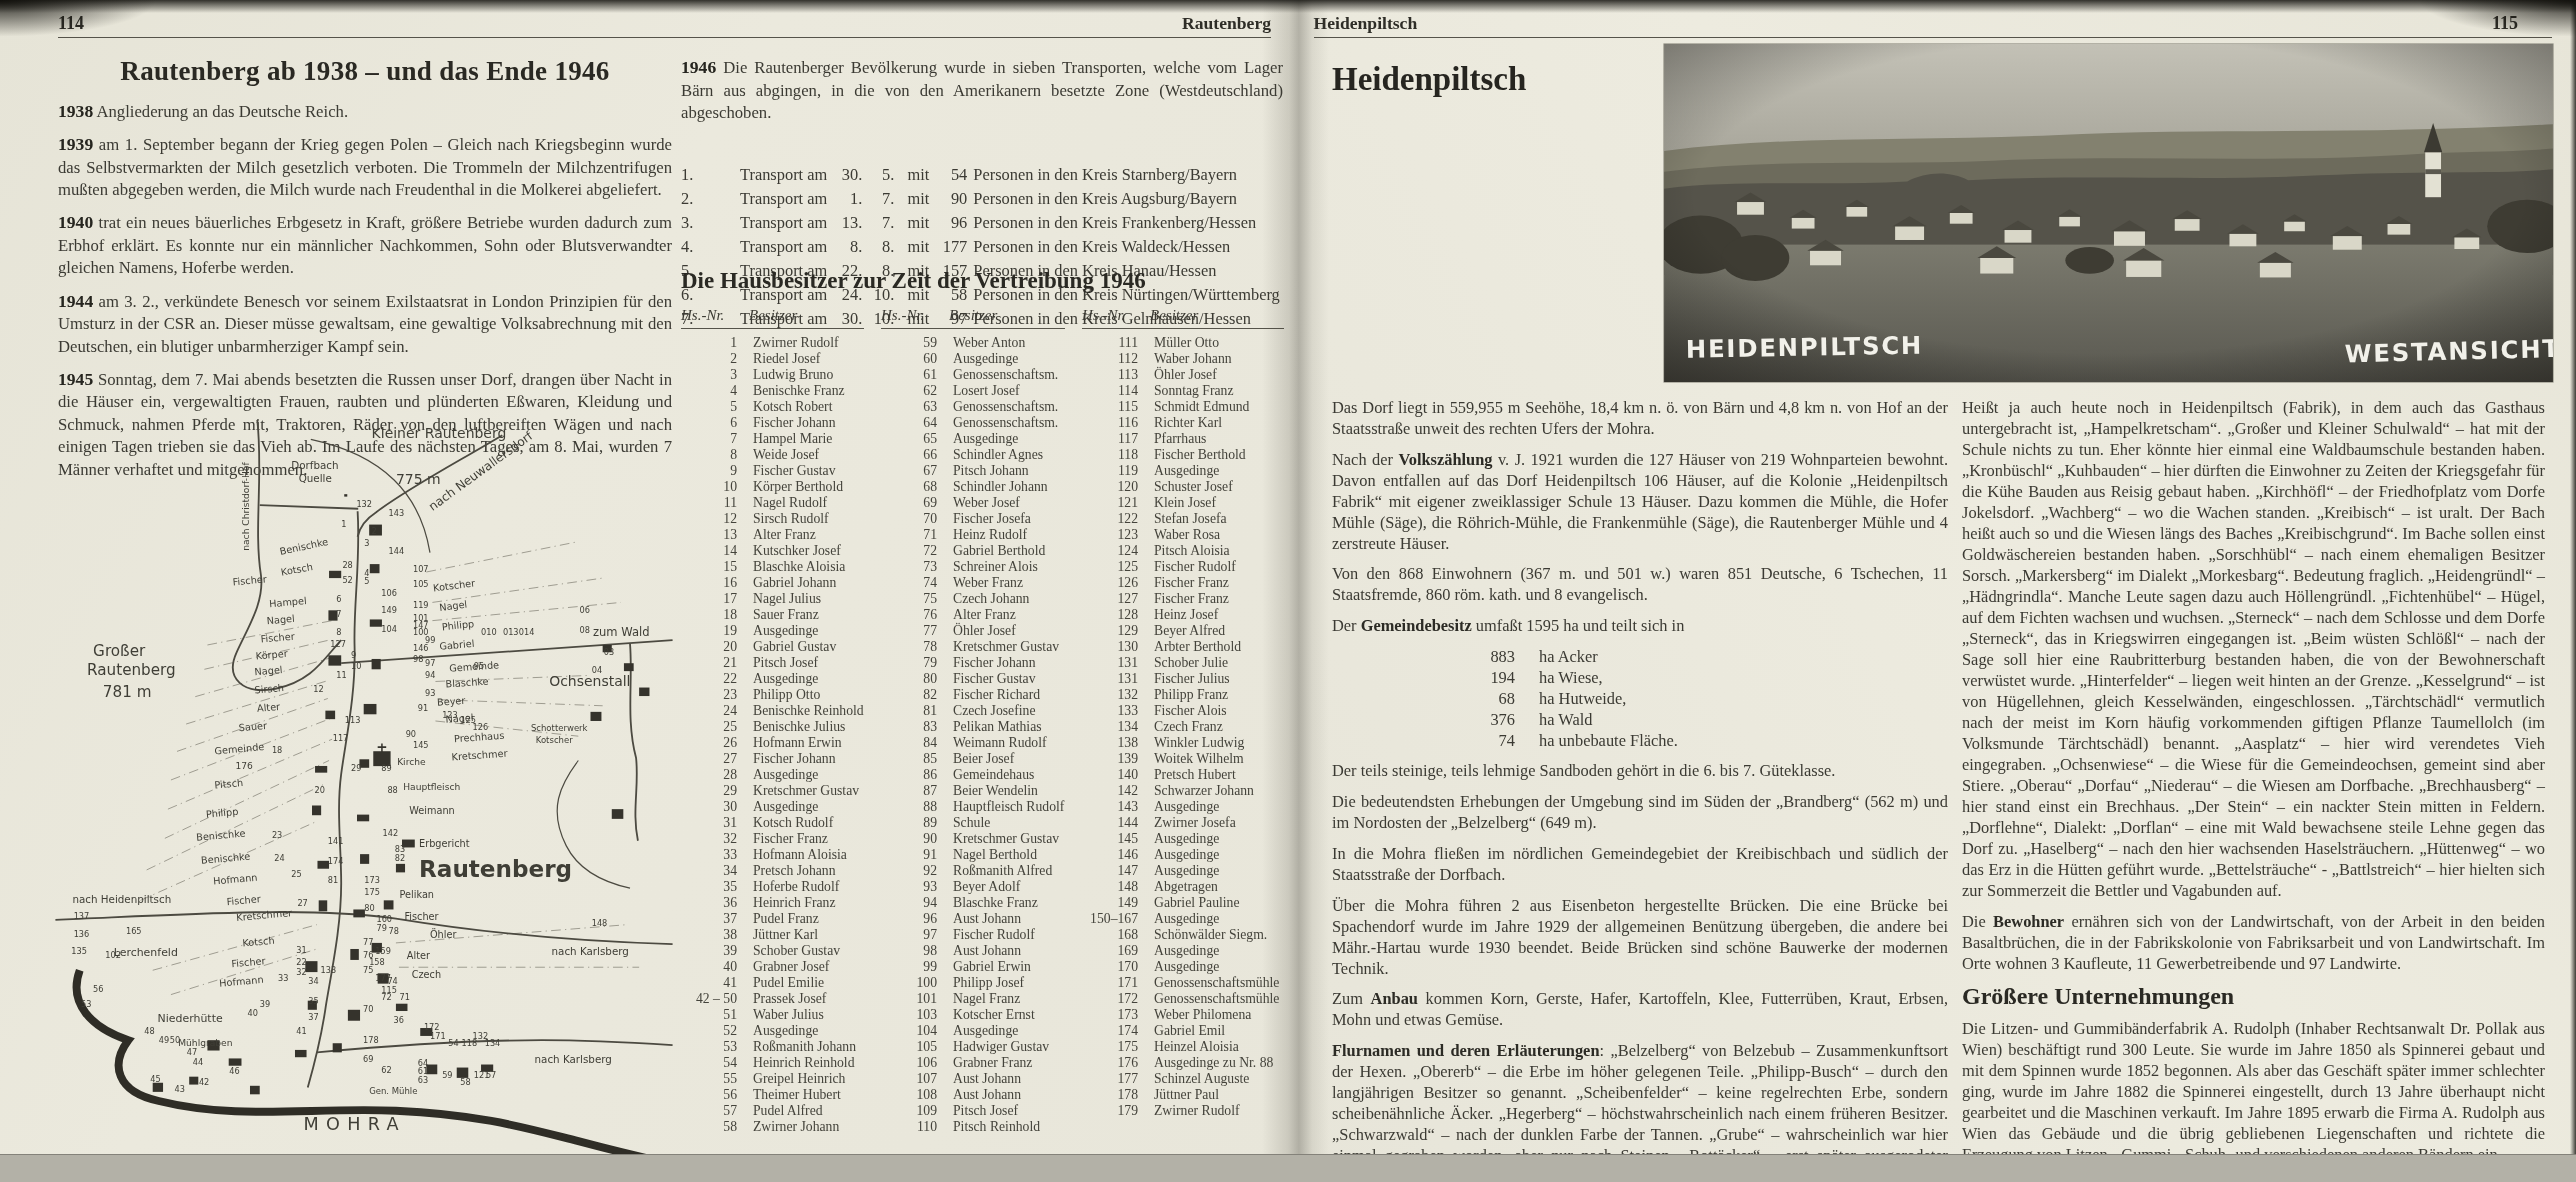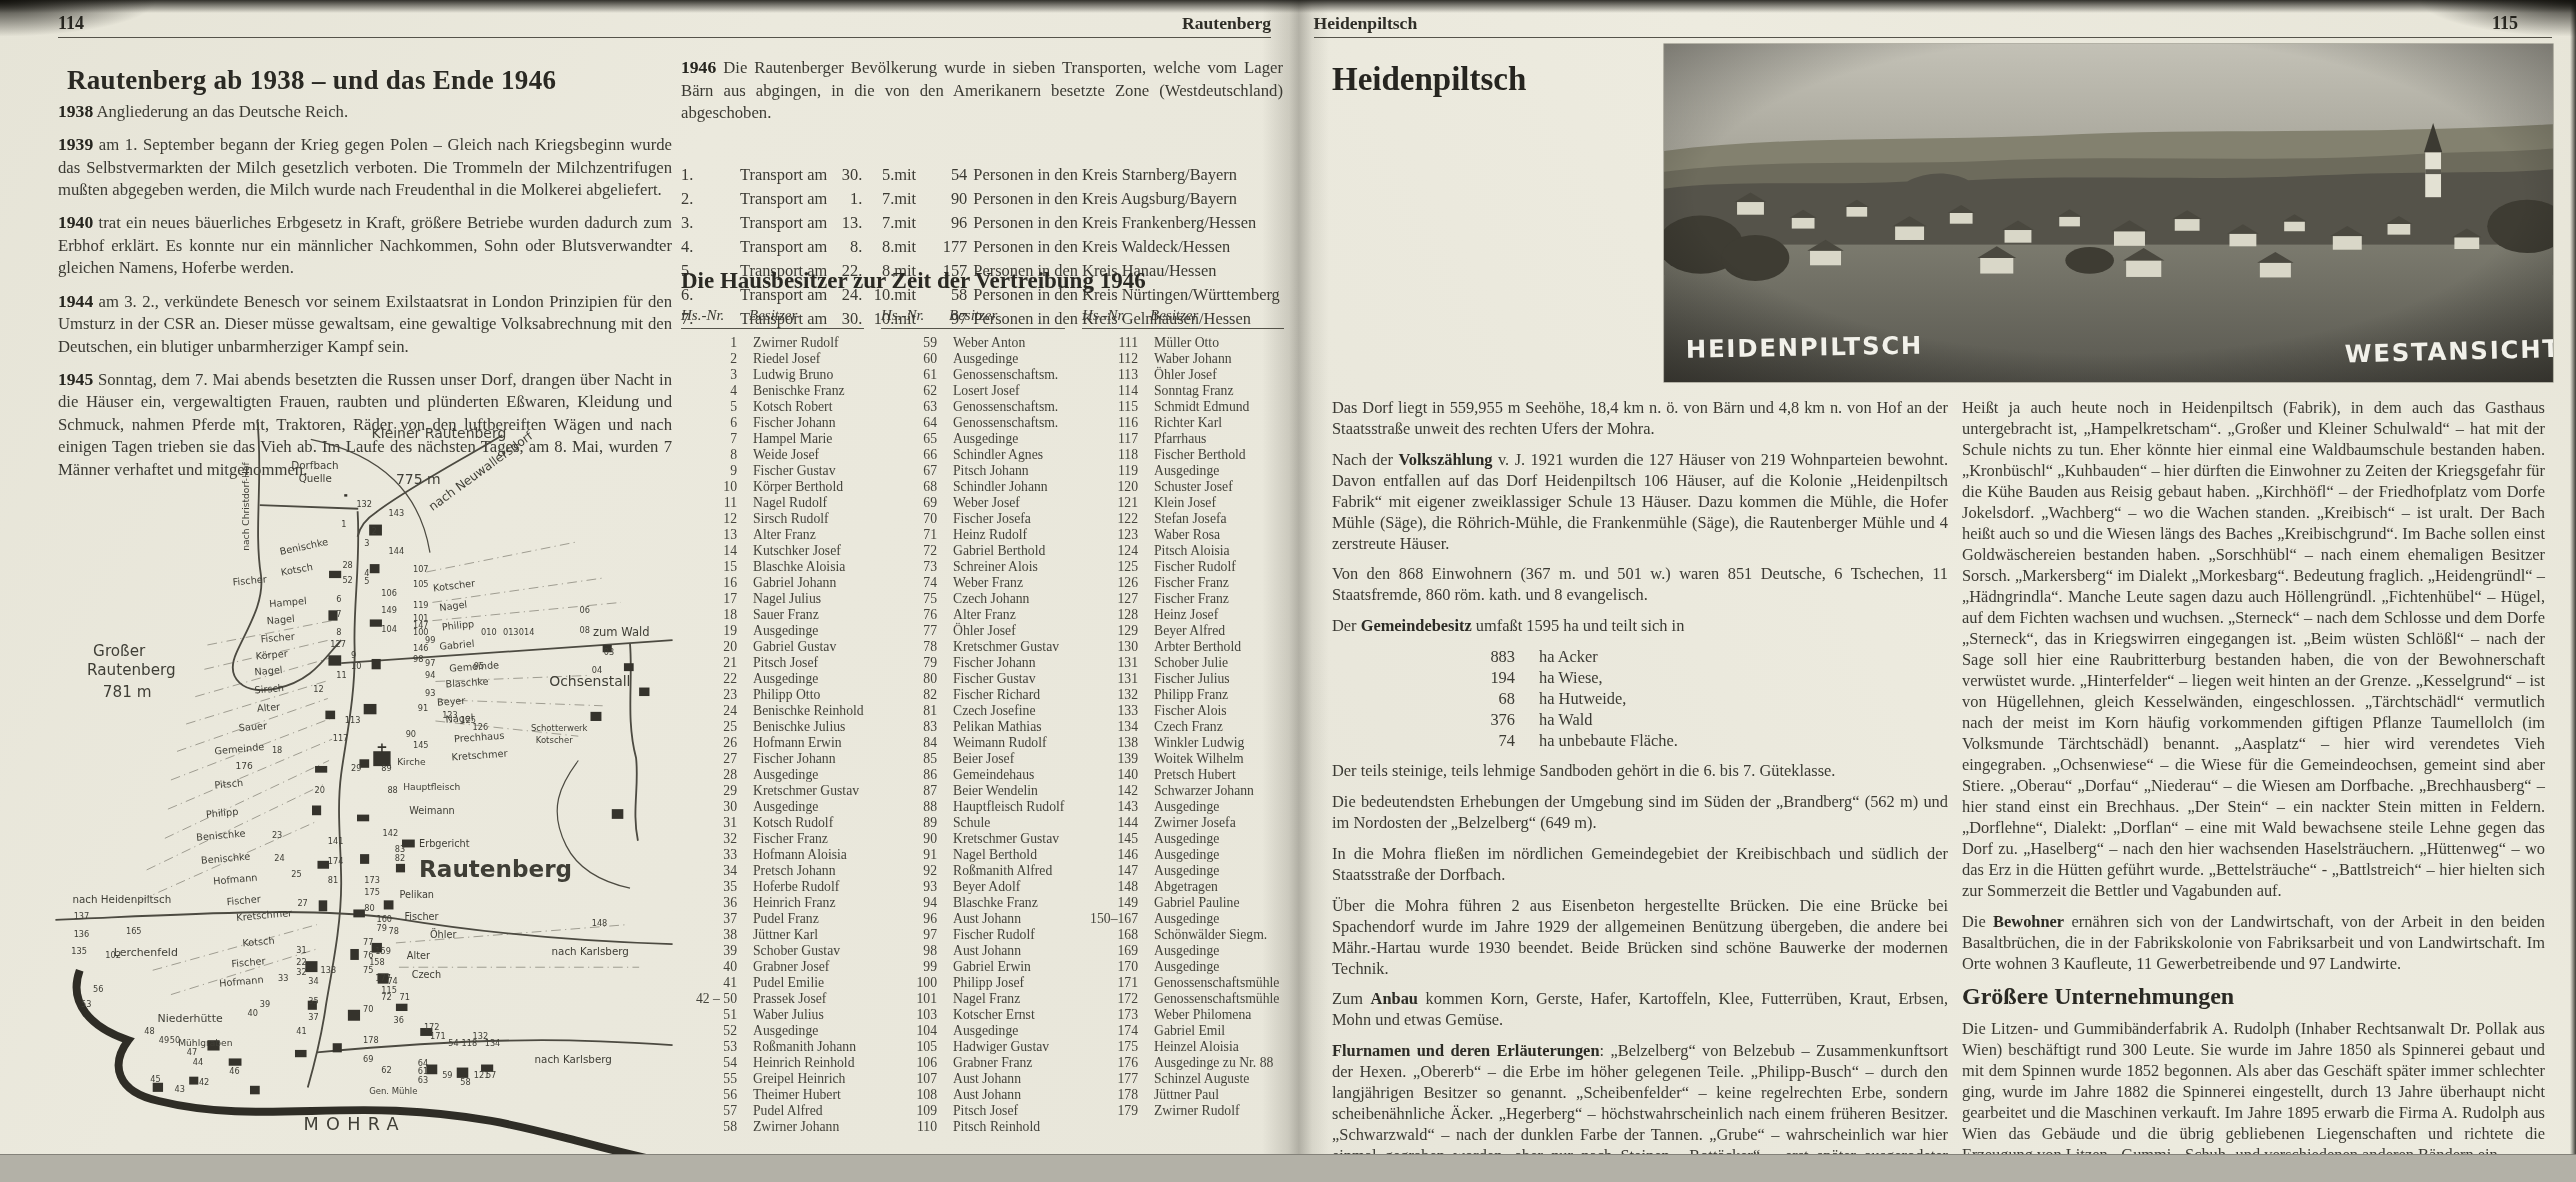--- a/index.html
+++ b/index.html
@@ -5,35 +5,35 @@
   html,body{margin:0;padding:0;background:#14130f;}
   .spread{position:relative;width:2576px;height:1182px;background:#e9e7db;overflow:hidden;
           font-family:"Liberation Serif","DejaVu Serif",serif;color:#3b3a33;}
   .page{position:absolute;top:0;height:1182px;}
   .page-left{left:0;width:1288px;background:linear-gradient(120deg,#e6e4d7 0%,#ebe9dd 40%,#e8e6da 100%);}
   .page-right{left:1288px;width:1288px;background:linear-gradient(60deg,#e7e5d9 0%,#edebdf 55%,#e7e5d8 100%);}
   .abs{position:absolute;}
   .pagenum{font-size:18px;font-weight:bold;color:#2e2d27;}
   .hdrword{font-size:17.6px;font-weight:bold;color:#2e2d27;}
   .hdr-rule{position:absolute;height:1.2px;background:#55534a;}
-  h1.title{margin:9px;font-size:27px;font-weight:bold;color:#2a2923;letter-spacing:0.3px;}
+  h1.title{margin:0;font-size:27px;font-weight:bold;color:#2a2923;letter-spacing:0.3px;text-align:center;}
   h1.title-right{margin:0;font-size:33px;font-weight:bold;color:#262520;}
   h2.tabletitle{margin:0;font-size:23px;font-weight:bold;color:#2a2923;}
   h2.sect{margin:0;font-size:24px;font-weight:bold;color:#2a2923;}
   .col{line-height:22.5px;font-size:16.7px;text-align:justify;}
   .col p{margin:0 0 9.7px 0;}
   .col b{color:#2c2b25;}
   .yr{font-weight:bold;font-size:17.6px;color:#26251f;}
   .transports{font-size:16.4px;line-height:24px;white-space:nowrap;}
   .transports .r{display:block;}
   .t-nr{display:inline-block;width:23px;}
   .t-lbl{display:inline-block;margin-left:36px;}
   .t-day{display:inline-block;width:35px;text-align:right;}
   .t-mon{display:inline-block;width:32px;text-align:right;}
-  .t-mit{display:inline-block;width:35px;text-align:left;}
+  .t-mit{display:inline-block;width:35px;text-align:right;}
   .t-per{display:inline-block;width:38px;text-align:right;}
   .t-rest{display:inline-block;padding-left:6px;text-align:center;}
   .tgroup{position:absolute;}
   .tgroup .thead{font-style:italic;font-size:15px;color:#3b3a33;border-bottom:1.2px solid #55534a;
                  padding-bottom:3.7px;margin-bottom:6px;display:flex;}
   .tgroup .thead .h1{width:68px;}
   .tgroup .trow{display:flex;font-size:13.7px;line-height:16px;color:#44433b;}
   .tgroup .tnr{width:56px;text-align:right;padding-right:16px;flex:none;}
   .tgroup .tname{flex:1;white-space:nowrap;}
   .map-wrap{position:absolute;left:55px;top:420px;width:618px;height:757px;}

